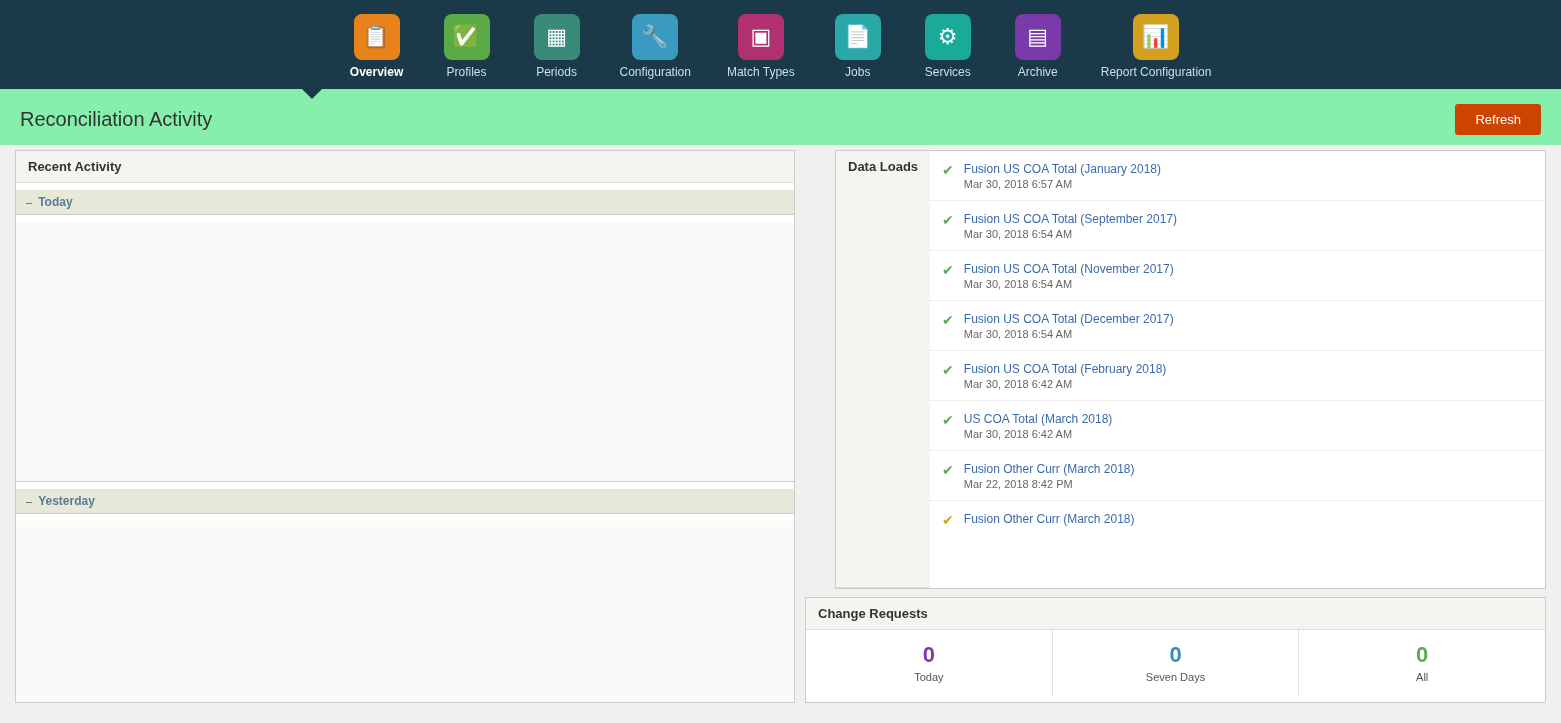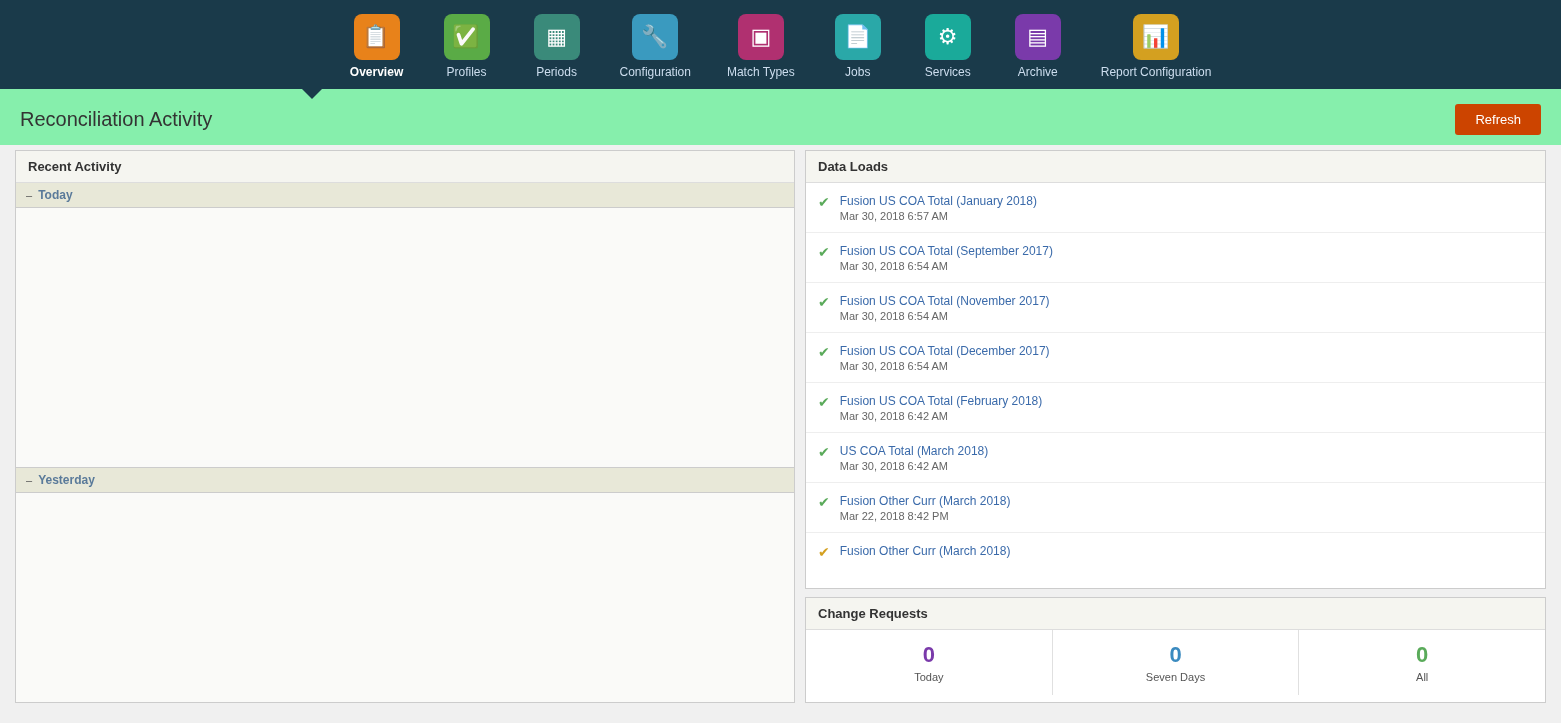--- a/index.html
+++ b/index.html
@@ -88,20 +88,21 @@
     }
 
     
     .left-panel {
       flex: 0 0 780px;
       background: #fff;
       border: 1px solid #ccc;
       overflow: hidden;
       display: flex;
       flex-direction: column;
+      gap: 7px;
     }
     .panel-header {
       background: #f5f5f0;
       padding: 8px 12px;
       font-weight: bold;
       font-size: 13px;
       border-bottom: 1px solid #ddd;
       color: #333;
     }
     .section-header {
@@ -135,21 +136,22 @@
       display: flex;
       flex-direction: column;
       gap: 8px;
     }
     .data-loads-panel {
       background: #fff;
       border: 1px solid #ccc;
       flex: 1;
       overflow: hidden;
       display: flex;
-      flex-direction: column;
+      flex-direction: row;
+      margin-left: 30px;
     }
     .data-loads-list {
       overflow-y: scroll;
       flex: 1;
     }
     .data-load-item {
       display: flex;
       align-items: flex-start;
       padding: 10px 12px;
       border-bottom: 1px solid #eee;

